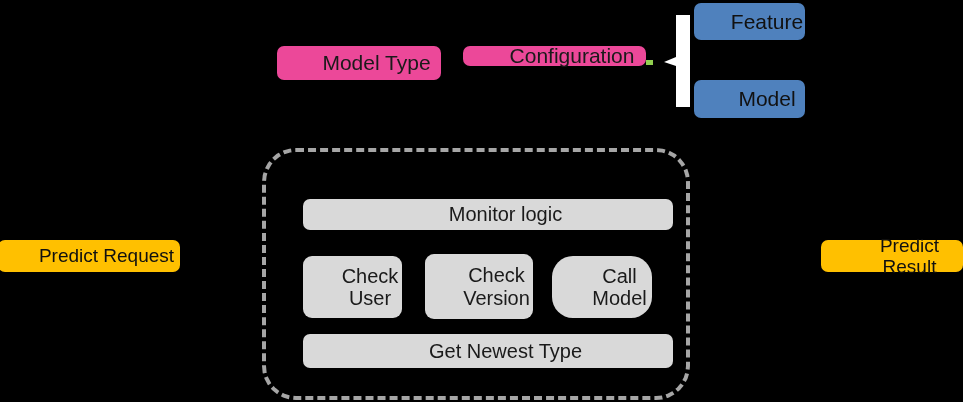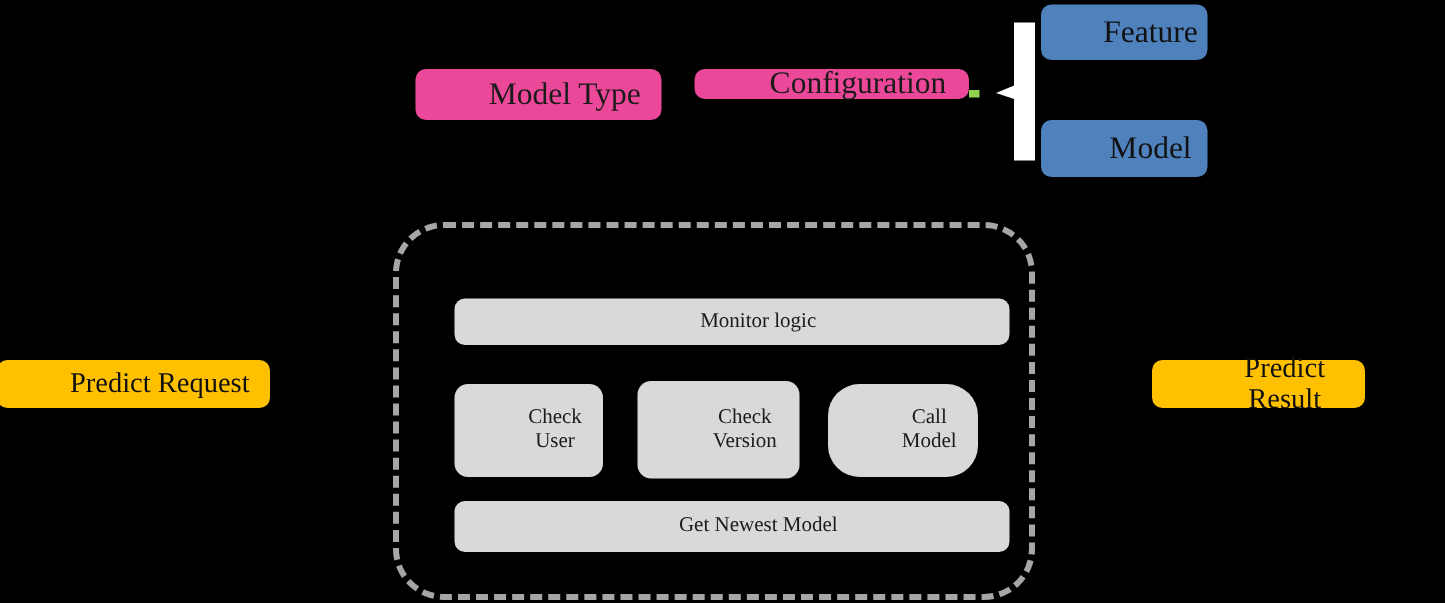--- a/index.html
+++ b/index.html
@@ -20,21 +20,21 @@
   }
   .node {
     position: absolute;
     box-sizing: border-box;
     display: flex;
     align-items: center;
     justify-content: center;
     text-align: center;
     line-height: 1.12;
     color: #1a1a1a;
-    font-family: Liberation Serif, serif;
+    font-family: Liberation Sans, sans-serif;
     white-space: pre-line;
     padding-left: 35px;
   }
 
   
   .green {
     background: #ec4899;
     border-radius: 7px;
     font-size: 21px;
   }
@@ -71,40 +71,40 @@
   #node-model   { left: 694px; top: 80px; width: 111px; height: 38px; }
 
   
   .yellow {
     background: #FFC000;
     border-radius: 7px;
     font-size: 19px;
     color: #101010;
   }
   #node-predict-request { left: -2px;  top: 240px; width: 182px; height: 32px; }
-  #node-predict-result  { left: 768px; top: 240px; width: 142px; height: 32px; }
+  #node-predict-result  { left: 821px; top: 240px; width: 142px; height: 32px; }
 
   
   #service-container {
     position: absolute;
     left: 262px;
     top: 148px;
     width: 428px;
     height: 252px;
     border: 4px dashed #a6a6a6;
     border-radius: 34px;
     box-sizing: border-box;
     background: transparent;
   }
 
   
   .gray {
     background: #D9D9D9;
     border-radius: 7px;
-    font-size: 14px;
+    font-size: 20px;
     color: #1a1a1a;
   }
   #node-monitor-logic    { left: 303px; top: 199px; width: 370px; height: 31px; }
   #node-check-user       { left: 303px; top: 256px; width: 99px;  height: 62px; border-radius: 9px; }
   #node-check-version    { left: 425px; top: 254px; width: 108px; height: 65px; border-radius: 9px; }
   #node-call-model       { left: 552px; top: 256px; width: 100px; height: 62px; border-radius: 21px; }
   #node-get-newest-model { left: 303px; top: 334px; width: 370px; height: 34px; }
 </style>
 </head>
 <body>
@@ -137,15 +137,15 @@
 
   <div class="node gray" id="node-check-user">Check
 User</div>
 
   <div class="node gray" id="node-check-version">Check
 Version</div>
 
   <div class="node gray" id="node-call-model">Call
 Model</div>
 
-  <div class="node gray" id="node-get-newest-model">Get Newest Model</div>
+  <div class="node gray" id="node-get-newest-model">Get Newest Type</div>
 
 </div>
 
 </body></html>

